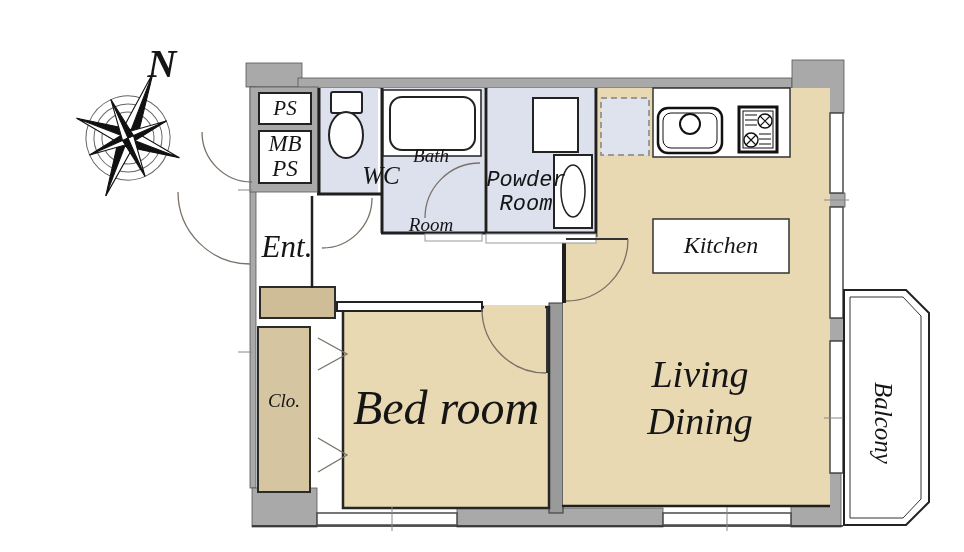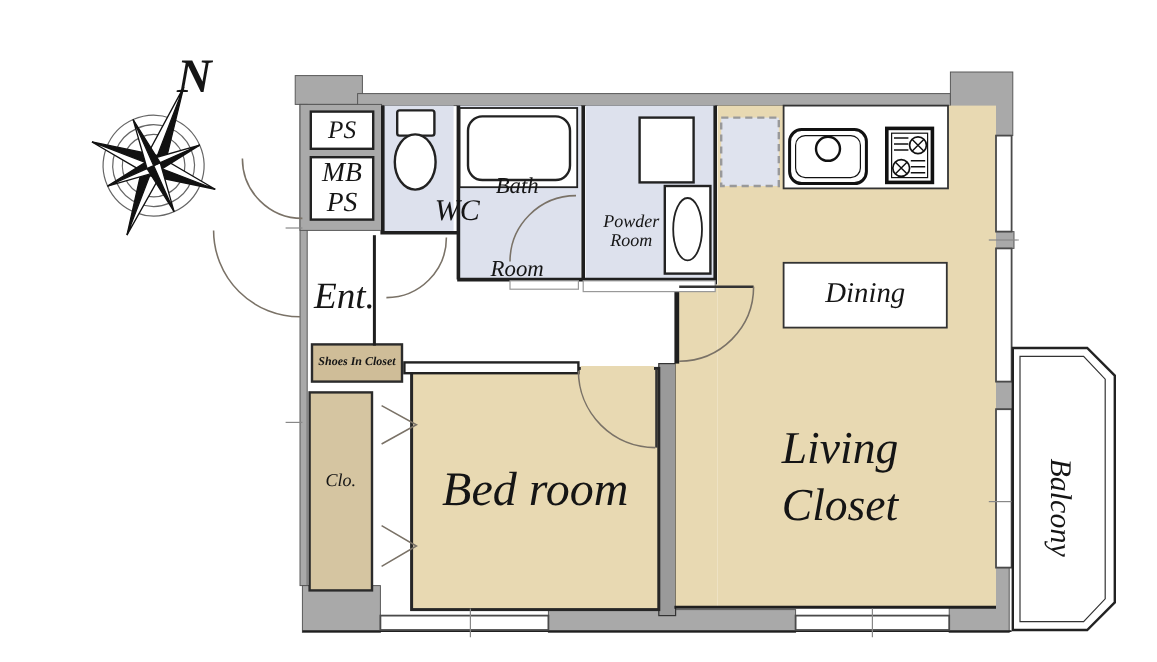--- a/index.html
+++ b/index.html
@@ -172,35 +172,34 @@
     <span>PS</span>
   </div>
 
   <div class="label" style="left:320px;top:158px;width:58px;height:34px;font-size:25px;padding-left:32px;">WC</div>
 
   <div class="label col" style="left:383px;top:162px;width:96px;height:58px;font-size:19px;gap:48px;">
     <span>Bath</span>
     <span>Room</span>
   </div>
 
-  <div class="label col" style="left:486px;top:164px;width:80px;height:58px;font-size:15px;">
+  <div class="label col" style="left:486px;top:164px;width:80px;height:58px;font-size:22px;font-family:Liberation Mono, monospace;">
     <span>Powder</span>
     <span>Room</span>
   </div>
 
   <div class="label" style="left:256px;top:226px;width:62px;height:42px;font-size:31px;">Ent.</div>
 
-  <div class="label" style="left:260px;top:288px;width:75px;height:29px;font-size:10px;font-weight:600;">Shoes In Closet</div>
-
-  <div class="label" style="left:258px;top:384px;width:52px;height:34px;font-size:15px;">Clo.</div>
-
-  <div class="label" style="left:343px;top:382px;width:206px;height:52px;font-size:40px;">Bed room</div>
+
+  <div class="label" style="left:258px;top:384px;width:52px;height:34px;font-size:19px;">Clo.</div>
+
+  <div class="label" style="left:343px;top:382px;width:206px;height:52px;font-size:48px;">Bed room</div>
 
   <div class="label col" style="left:595px;top:324px;width:210px;height:148px;font-size:38px;line-height:47px;">
     <span>Living</span>
-    <span>Closet</span>
-  </div>
-
-  <div class="label" style="left:653px;top:228px;width:136px;height:36px;font-size:24px;">Dining</div>
+    <span>Dining</span>
+  </div>
+
+  <div class="label" style="left:653px;top:228px;width:136px;height:36px;font-size:24px;">Kitchen</div>
 
   <div class="label vtext" style="left:862px;top:350px;width:42px;height:145px;font-size:25px;">Balcony</div>
 
 </div>
 
 </body></html>

